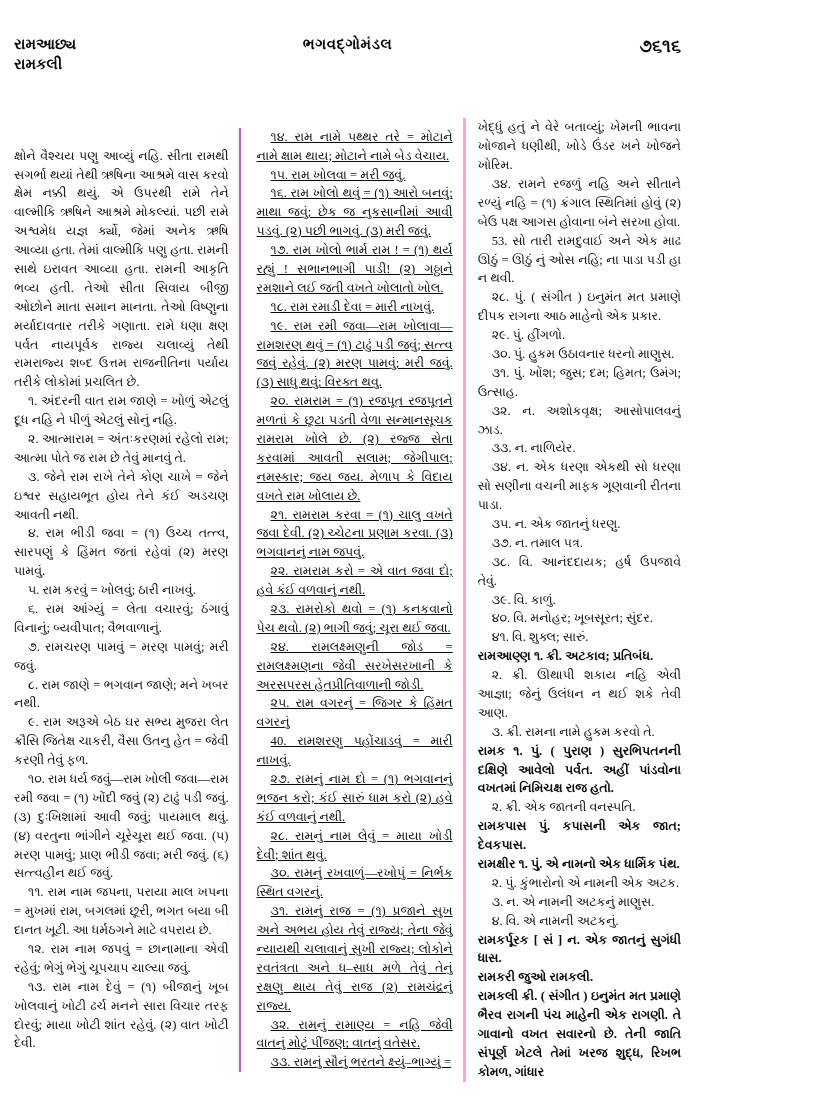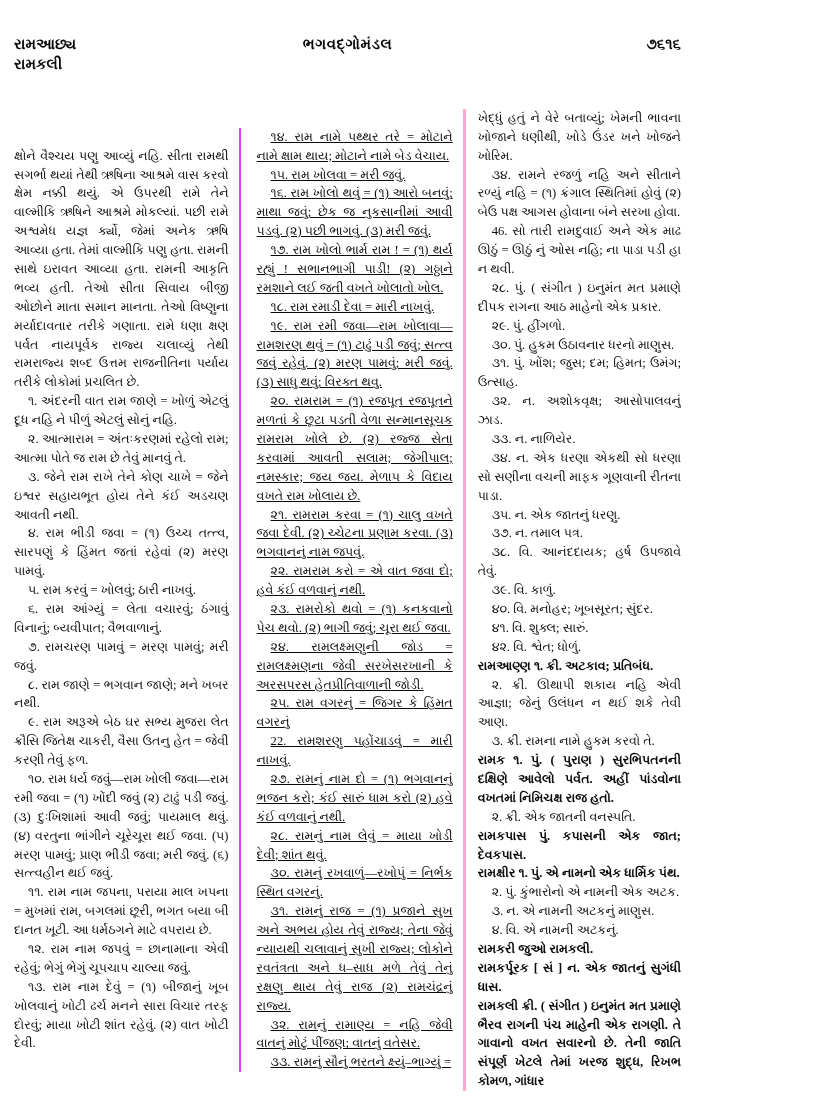--- a/index.html
+++ b/index.html
@@ -45,21 +45,21 @@
     top: 2px;
     font-weight: bold;
     font-size: 15px;
     letter-spacing: .5px;
   }
   .hdr-right {
     position: absolute;
     right: 0;
     top: 2px;
     font-weight: bold;
-    font-size: 15px;
+    font-size: 18px;
   }
   
   .columns {
     display: flex;
     height: 1040px;
     margin-top: 2px;
     align-items: center;
   }
   .col {
     box-sizing: border-box;
@@ -136,56 +136,55 @@
       <p class="entry indent">૧૬. રામ ખોલો થવું = (૧) આરો બનવું; માથા જવું; છેક જ નુકસાનીમાં આવી પડવું. (૨) પછી ભાગવું. (૩) મરી જવું.</p>
       <p class="entry indent">૧૭. રામ ખોલો ભાર્મ રામ ! = (૧) થર્ય રહ્યું ! સભાનભાગી પાડી! (૨) ગઠ્ઠાને રમશાને લઈ જતી વખતે ખોલાતો ખોલ.</p>
       <p class="entry indent">૧૮. રામ રમાડી દેવા = મારી નાખવું.</p>
       <p class="entry indent">૧૯. રામ રમી જવા—રામ ખોલાવા—રામશરણ થવું = (૧) ટાઢું પડી જવું; સત્ત્વ જવું રહેવું. (૨) મરણ પામવું; મરી જવું. (૩) સાધુ થવું; વિરક્ત થવુ.</p>
       <p class="entry indent">૨૦. રામરામ = (૧) રજપૂત રજપૂતને મળતાં કે છૂટા પડતી વેળા સન્માનસૂચક રામરામ ખોલે છે. (૨) રજ્જ સેતા કરવામાં આવતી સલામ; જેગીપાલ; નમસ્કાર; જય જય. મેળાપ કે વિદાય વખતે રામ ખોલાય છે.</p>
       <p class="entry indent">૨૧. રામરામ કરવા = (૧) ચાલુ વખતે જવા દેવી. (૨) ચ્ચેટના પ્રણામ કરવા. (૩) ભગવાનનું નામ જપવું.</p>
       <p class="entry indent">૨૨. રામરામ કરો = એ વાત જવા દો; હવે કંઈ વળવાનું નથી.</p>
       <p class="entry indent">૨૩. રામરોકો થવો = (૧) કનકવાનો પેચ થવો. (૨) ભાગી જવું; ચૂરા થઈ જવા.</p>
       <p class="entry indent">૨૪. રામલક્ષ્મણુની જોડ = રામલક્ષ્મણના જેવી સરખેસરખાની કે અરસપરસ હેતપ્રીતિવાળાની જોડી.</p>
       <p class="entry indent">૨૫. રામ વગરનું = જિગર કે હિંમત વગરનું</p>
-      <p class="entry indent">22. રામશરણુ પહોંચાડવું = મારી નાખવું.</p>
+      <p class="entry indent">40. રામશરણુ પહોંચાડવું = મારી નાખવું.</p>
       <p class="entry indent">૨૭. રામનું નામ દો = (૧) ભગવાનનું ભજન કરો; કંઈ સારું ધામ કરો (૨) હવે કંઈ વળવાનું નથી.</p>
       <p class="entry indent">૨૮. રામનું નામ લેવું = માયા ખોડી દેવી; શાંત થવું.</p>
       <p class="entry indent">૩૦. રામનું રખવાળું—રખોપું = નિર્ભક સ્થિત વગરનું.</p>
       <p class="entry indent">૩૧. રામનું રાજ = (૧) પ્રજાને સુખ અને અભય હોય તેવું રાજ્ય; તેના જેવું ન્યાયથી ચલાવાનું સુખી રાજ્ય; લોકોને રવતંત્રતા અને ધ–સાધ મળે તેવું તેનું રક્ષણુ થાય તેવું રાજ (૨) રામચંદ્રનું રાજ્ય.</p>
       <p class="entry indent">૩૨. રામનું રામાણ્ય = નહિ જેવી વાતનું મોટું પીંજણ; વાતનું વતેસર.</p>
       <p class="entry indent">૩૩. રામનું સૌનું ભરતને ક્ષ્યું–ભાગ્યું =</p>
     </div>
 
     <div class="col col3">
       <p class="entry">ખેદ્ધું હતું ને વેરે બતાવ્યું; ખેમની ભાવના ખોજાને ધણીથી, ખોડે ઉંડર ખને ખોજને ખોરિમ.</p>
       <p class="entry indent">૩૪. રામને રજળું નહિ અને સીતાને રળ્યું નહિ = (૧) ક્રંગાલ સ્થિતિમાં હોવું (૨) બેઉ પક્ષ આગસ હોવાના બંને સરખા હોવા.</p>
-      <p class="entry indent">46. સો તારી રામદુવાઈ અને એક માઢ ઊઠું = ઊઠું નું ઓસ નહિ; ના પાડા પડી હા ન થવી.</p>
+      <p class="entry indent">53. સો તારી રામદુવાઈ અને એક માઢ ઊઠું = ઊઠું નું ઓસ નહિ; ના પાડા પડી હા ન થવી.</p>
       <p class="entry indent">૨૮. પું. ( સંગીત ) ઇનુમંત મત પ્રમાણે દીપક રાગના આઠ માહેનો એક પ્રકાર.</p>
       <p class="entry indent">૨૯. પું. હીંગળો.</p>
       <p class="entry indent">૩૦. પું. હુકમ ઉઠાવનાર ધરનો માણુસ.</p>
       <p class="entry indent">૩૧. પું. ખોંશ; જુસ; દમ; હિમત; ઉમંગ; ઉત્સાહ.</p>
       <p class="entry indent">૩૨. ન. અશોકવૃક્ષ; આસોપાલવનું ઝાડ.</p>
       <p class="entry indent">૩૩. ન. નાળિયેર.</p>
       <p class="entry indent">૩૪. ન. એક ધરણા એકથી સો ધરણા સો સણીના વચની માફક ગૂણવાની રીતના પાડા.</p>
       <p class="entry indent">૩૫. ન. એક જાતનું ધરણુ.</p>
       <p class="entry indent">૩૭. ન. તમાલ પત્ર.</p>
       <p class="entry indent">૩૮. વિ. આનંદદાયક; હર્ષ ઉપજાવે તેવું.</p>
       <p class="entry indent">૩૯. વિ. કાળું.</p>
       <p class="entry indent">૪૦. વિ. મનોહર; ખૂબસૂરત; સુંદર.</p>
       <p class="entry indent">૪૧. વિ. શુક્લ; સારું.</p>
-      <p class="entry indent">૪૨. વિ. શ્વેત; ધોળું.</p>
       <p class="entry hw">રામઆણ્ણ ૧. ક્રી. અટકાવ; પ્રતિબંધ.</p>
       <p class="entry indent">૨. ક્રી. ઊથાપી શકાય નહિ એવી આજ્ઞા; જેનું ઉલંધન ન થઈ શકે તેવી આણ.</p>
       <p class="entry indent">૩. ક્રી. રામના નામે હુકમ કરવો તે.</p>
       <p class="entry hw">રામક ૧. પું. ( પુરાણ ) સુરભિપતનની દક્ષિણે આવેલો પર્વત. અહીં પાંડવોના વખતમાં નિમિચક્ષ રાજ હતો.</p>
       <p class="entry indent">૨. ક્રી. એક જાતની વનસ્પતિ.</p>
       <p class="entry hw">રામકપાસ પું. કપાસની એક જાત; દેવકપાસ.</p>
       <p class="entry hw">રામક્ષીર ૧. પું. એ નામનો એક ધાર્મિક પંથ.</p>
       <p class="entry indent">૨. પું. કુંભારોનો એ નામની એક અટક.</p>
       <p class="entry indent">૩. ન. એ નામની અટકનું માણુસ.</p>
       <p class="entry indent">૪. વિ. એ નામની અટકનું.</p>
+      <p class="entry hw">રામકર્પૂરક [ સં ] ન. એક જાતનું સુગંધી ધાસ.</p>
       <p class="entry hw">રામકરી જુઓ રામકલી.</p>
-      <p class="entry hw">રામકર્પૂરક [ સં ] ન. એક જાતનું સુગંધી ધાસ.</p>
       <p class="entry hw">રામકલી ક્રી. ( સંગીત ) ઇનુમંત મત પ્રમાણે ભૈરવ રાગની પંચ માહેની એક રાગણી. તે ગાવાનો વખત સવારનો છે. તેની જાતિ સંપૂર્ણ ખેટલે તેમાં ખરજ શુદ્ધ, રિખભ કોમળ, ગાંધાર</p>
     </div>
 
   </div>
 </div>
 
 </body></html>

